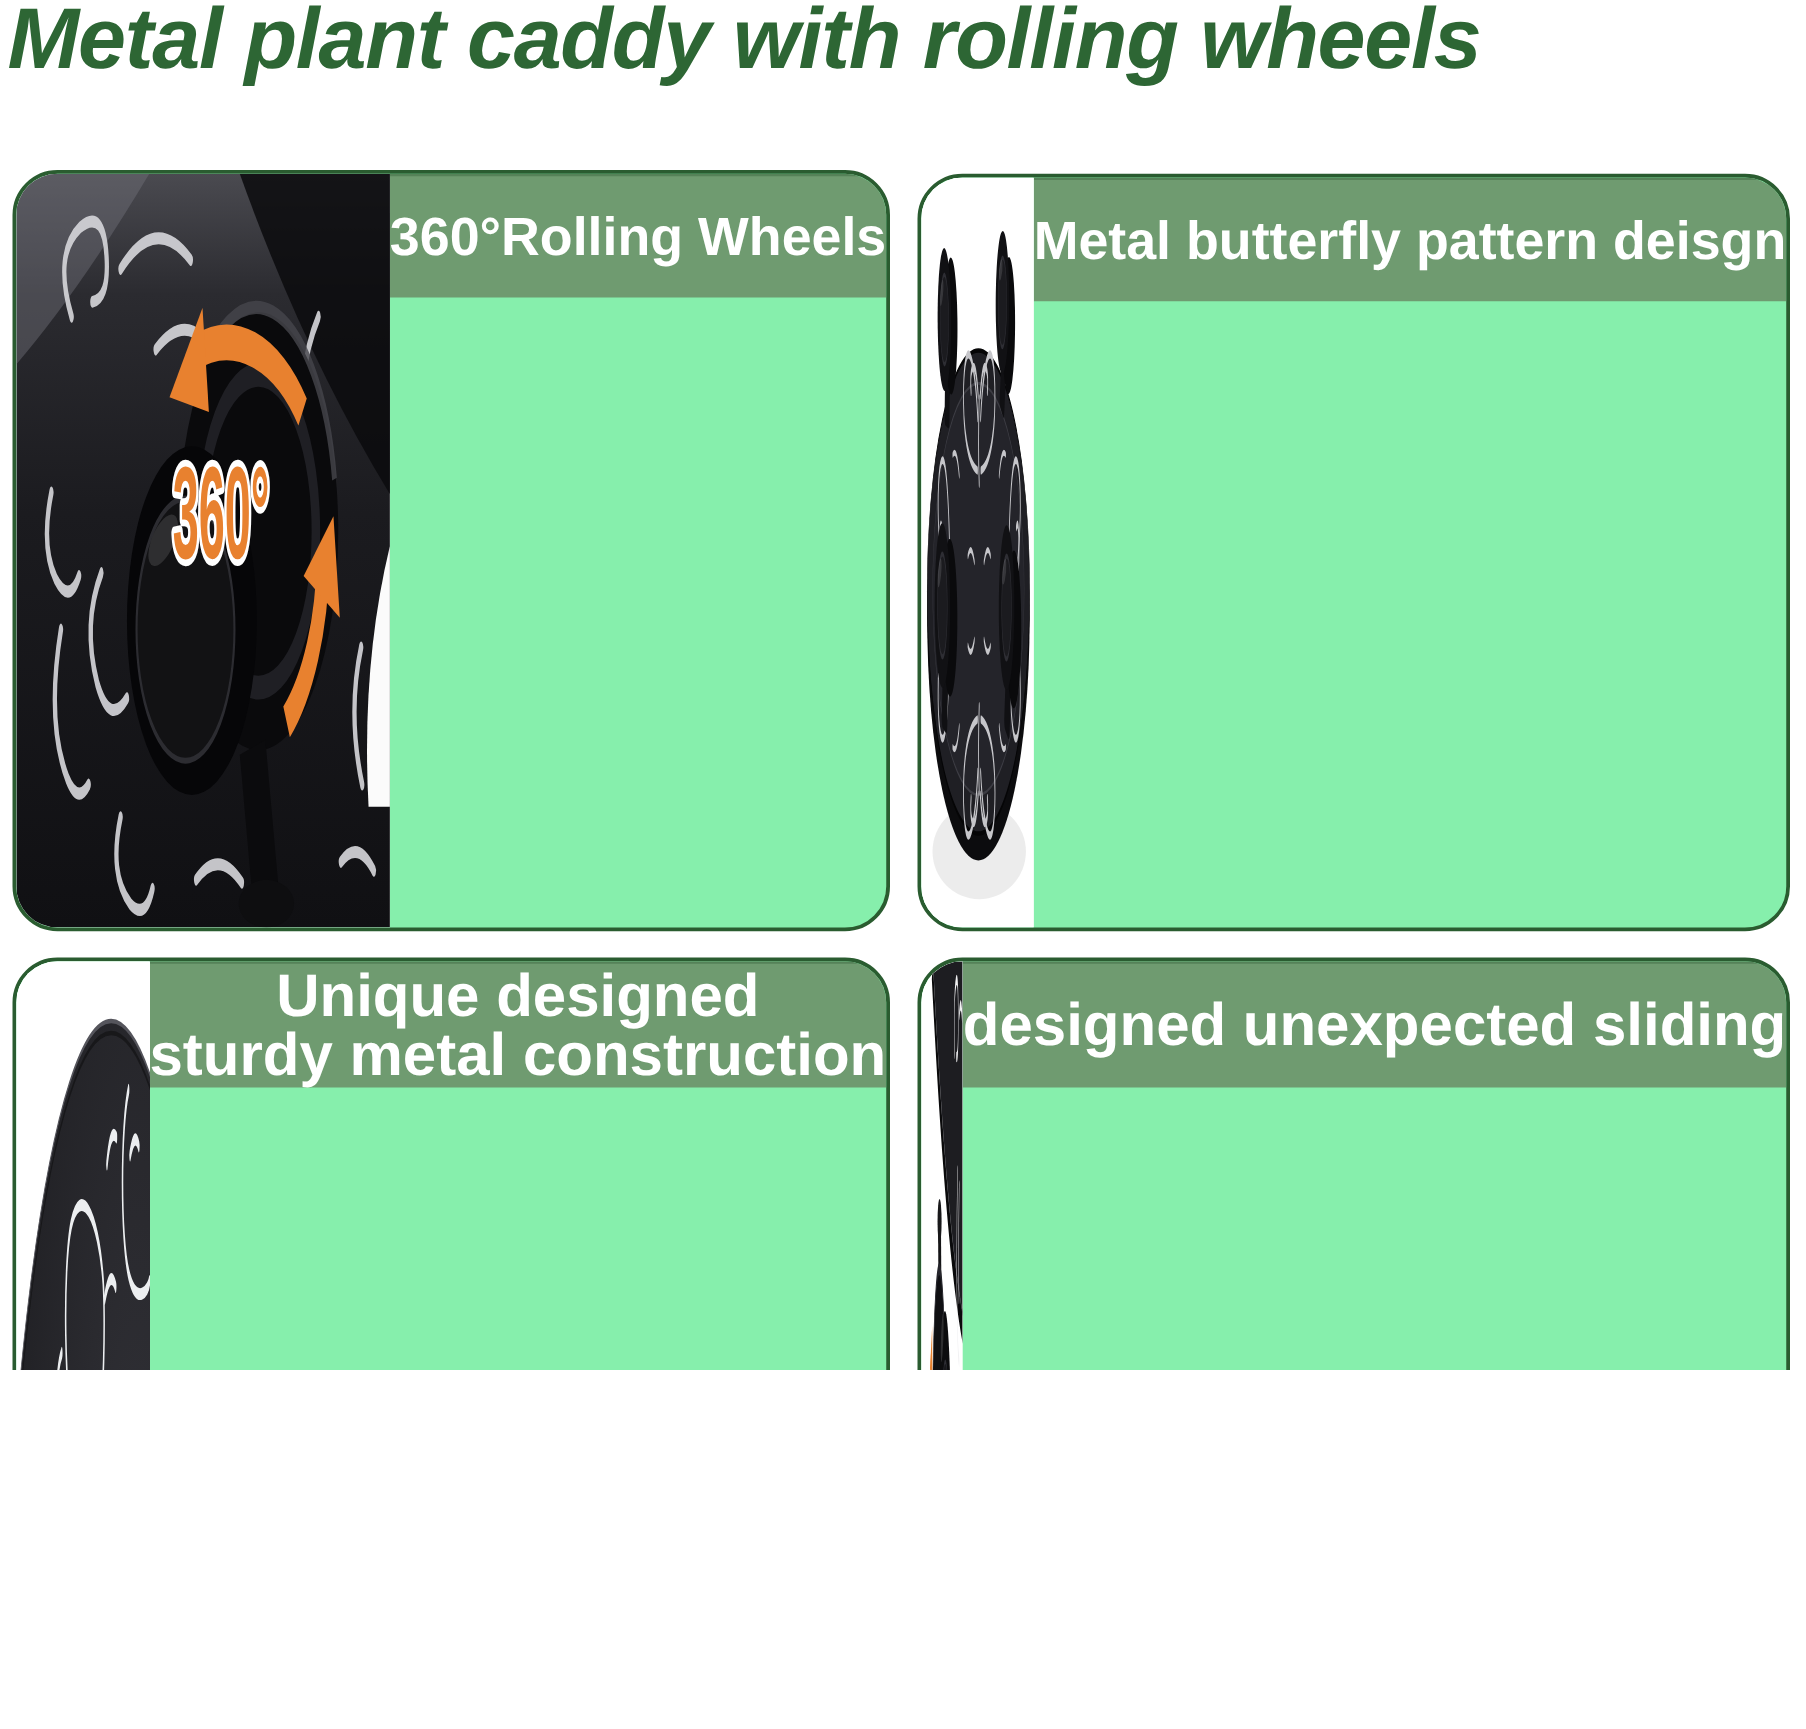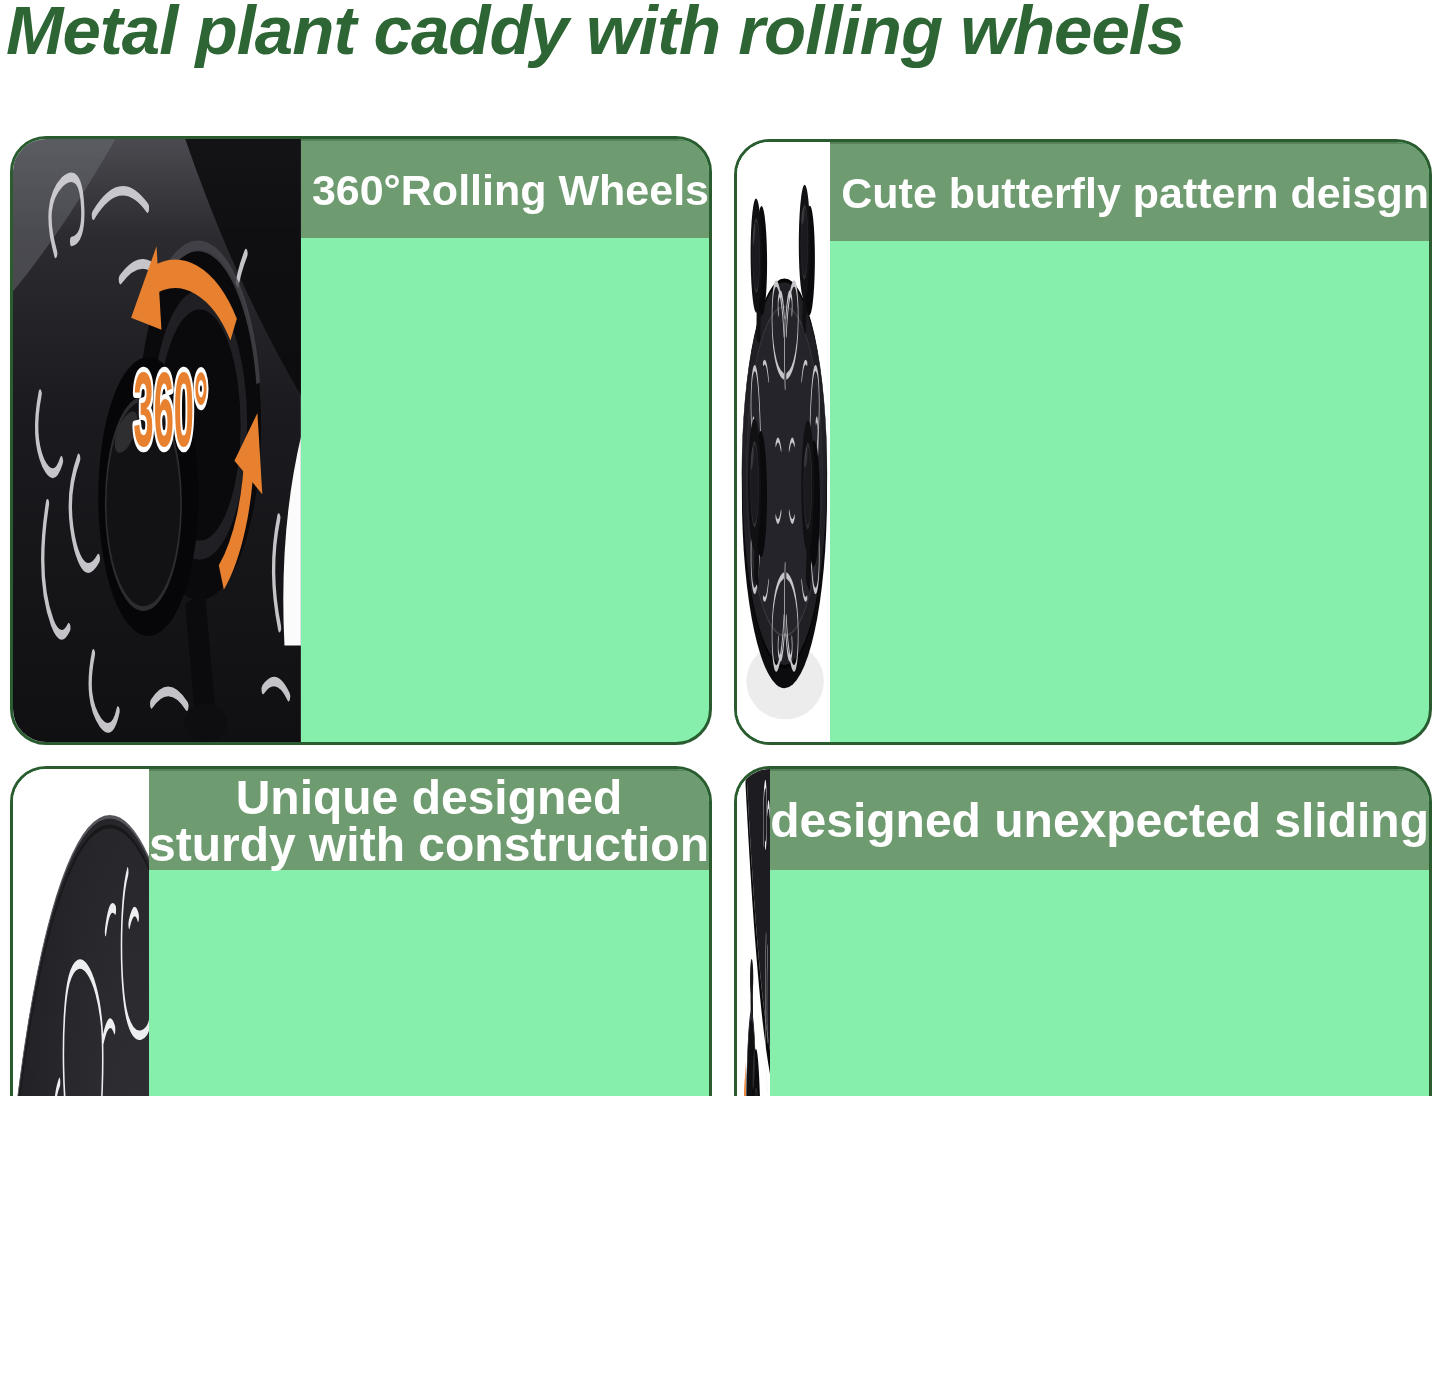--- a/index.html
+++ b/index.html
@@ -22,21 +22,21 @@
   .panel-3 { left:10px;  top:766px; width:702px; height:611px; }
   .panel-4 { left:734px; top:766px; width:698px; height:611px; }
   .photo { flex:1 1 auto; position:relative; background:#ffffff; }
   .photo svg { display:block; width:100%; height:100%; }
   .caption {
     flex:0 0 auto; background:var(--caption-bg,#6f9b70);
     border-top:2px solid rgba(38,84,44,.35);
     display:flex; flex-direction:column; justify-content:center; align-items:center;
     color:var(--caption-text,#ffffff); font-weight:bold; text-align:center;
   }
-  .cap-row1 { height:97px;padding-left:11px; }
+  .cap-row1 { height:97px; }
   .cap-row2 { height:99px; }
   .cap-row1 .line { font-size:43px; line-height:50px; }
   .cap-row2 .line { font-size:48px; line-height:47px; }
   .line:empty { display:none; }
 </style>
 </head>
 <body>
 
 <div class="page">
 
@@ -142,21 +142,21 @@
         </g>
         <g>
           <use href="#cast" transform="translate(160,95) rotate(-8)"></use>
           <use href="#cast" transform="translate(520,88) rotate(8)"></use>
           <use href="#cast" transform="translate(150,288) rotate(-4) scale(1.15)"></use>
           <use href="#cast" transform="translate(548,292) rotate(4) scale(1.15)"></use>
         </g>
       </svg>
     </div>
     <div class="caption cap-row1">
-      <span class="line">Cute butterfly pattern deisgn</span>
+      <span class="line">Metal butterfly pattern deisgn</span>
 
     </div>
   </section>
 
   <section class="panel panel-3">
     <div class="photo">
       <svg viewBox="0 0 702 506" preserveAspectRatio="none">
         <defs>
           <radialGradient id="p3g" cx="0.62" cy="0.42" r="0.9">
             <stop offset="0" stop-color="#34343a"></stop>
@@ -180,21 +180,21 @@
           <path d="M558,470 q36,-44 92,-32 q38,10 52,36"></path>
           <path d="M478,136 q20,-26 50,-18"></path>
           <path d="M486,426 q-18,26 -2,48"></path>
           <path d="M240,262 q-26,10 -30,36"></path>
           <path d="M252,448 q-24,14 -22,40"></path>
         </g>
       </svg>
     </div>
     <div class="caption cap-row2">
       <span class="line">Unique designed</span>
-      <span class="line">sturdy with construction</span>
+      <span class="line">sturdy metal construction</span>
     </div>
   </section>
 
   <section class="panel panel-4">
     <div class="photo">
       <svg viewBox="0 0 698 506" preserveAspectRatio="none">
         <rect x="0" y="0" width="698" height="506" fill="#ffffff"></rect>
         <g>
           <path d="M196,0 Q420,176 698,236 L698,0 Z" fill="#1d1d21"></path>
           <path d="M196,0 Q420,176 698,236 L698,256 Q408,194 178,12 Z" fill="#0a0a0b"></path>

